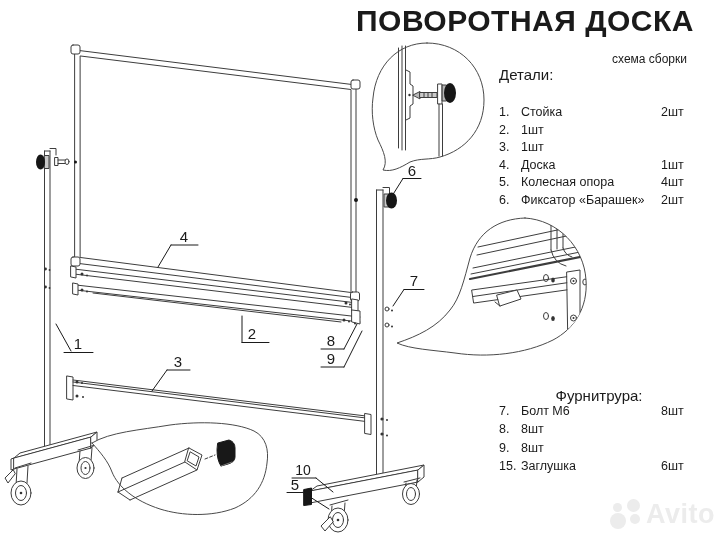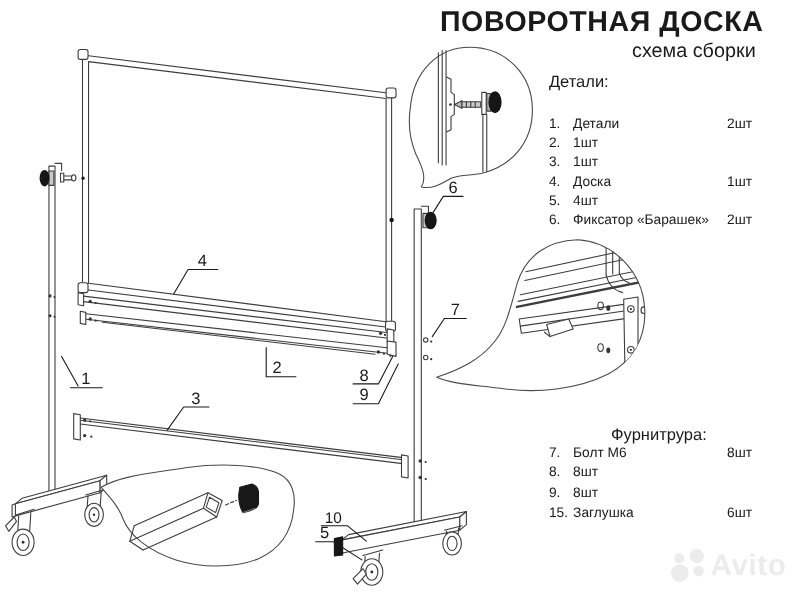--- a/index.html
+++ b/index.html
@@ -1,20 +1,20 @@
 <!DOCTYPE html>
 <html><head>
 <meta charset="utf-8">
 <style>
   html,body{margin:0;padding:0;background:#fff;}
   .canvas{position:relative;width:720px;height:540px;background:#ffffff;overflow:hidden;
           font-family:"Liberation Sans",sans-serif;color:#1a1a1a;}
   svg{position:absolute;left:0;top:0;}
-  .title{position:absolute;top:4px;right:26px;font-size:26px;font-weight:bold;letter-spacing:.5px;white-space:nowrap;}
-  .subtitle{position:absolute;top:36px;right:33px;font-size:18px;white-space:nowrap;}
+  .title{position:absolute;top:4px;right:26px;font-size:30px;font-weight:bold;letter-spacing:.5px;white-space:nowrap;}
+  .subtitle{position:absolute;top:52px;right:33px;font-size:12px;white-space:nowrap;}
   .list{position:absolute;left:499px;width:200px;font-size:12.5px;}
   .list .heading{font-size:15px;margin-bottom:0;}
   .row{display:grid;grid-template-columns:22px 140px 38px;align-items:baseline;}
   .parts .row{line-height:17.5px;}
   .hw .row{line-height:18.4px;}
   .watermark{position:absolute;left:606px;top:497px;width:110px;height:38px;}
   .wm-text{position:absolute;left:40px;top:2px;font-size:27px;font-weight:bold;color:#ececec;letter-spacing:.5px;}
   .wm-c{position:absolute;border-radius:50%;background:#ececec;}
   text{font-family:"Liberation Sans",sans-serif;font-size:15px;fill:#1a1a1a;}
   text.two{font-size:14px;}
@@ -254,38 +254,39 @@
 
 <div class="title">ПОВОРОТНАЯ ДОСКА</div>
 <div class="subtitle">схема сборки</div>
 
 <div class="list parts" style="top:66px;">
   <div class="heading">Детали:</div>
 </div>
 <div class="list parts" style="top:104px;">
   <div class="row">
     <span>1.</span>
-    <span>Детали</span>
+    <span>Стойка</span>
     <span>2шт</span>
       </div>
   <div class="row">
     <span>2.</span>
     <span>1шт</span>
       </div>
   <div class="row">
     <span>3.</span>
     <span>1шт</span>
       </div>
   <div class="row">
     <span>4.</span>
     <span>Доска</span>
     <span>1шт</span>
       </div>
   <div class="row">
     <span>5.</span>
+    <span>Колесная опора</span>
     <span>4шт</span>
       </div>
   <div class="row">
     <span>6.</span>
     <span>Фиксатор «Барашек»</span>
     <span>2шт</span>
       </div>
 </div>
 
 <div class="list hw" style="top:387px;text-align:center;">

